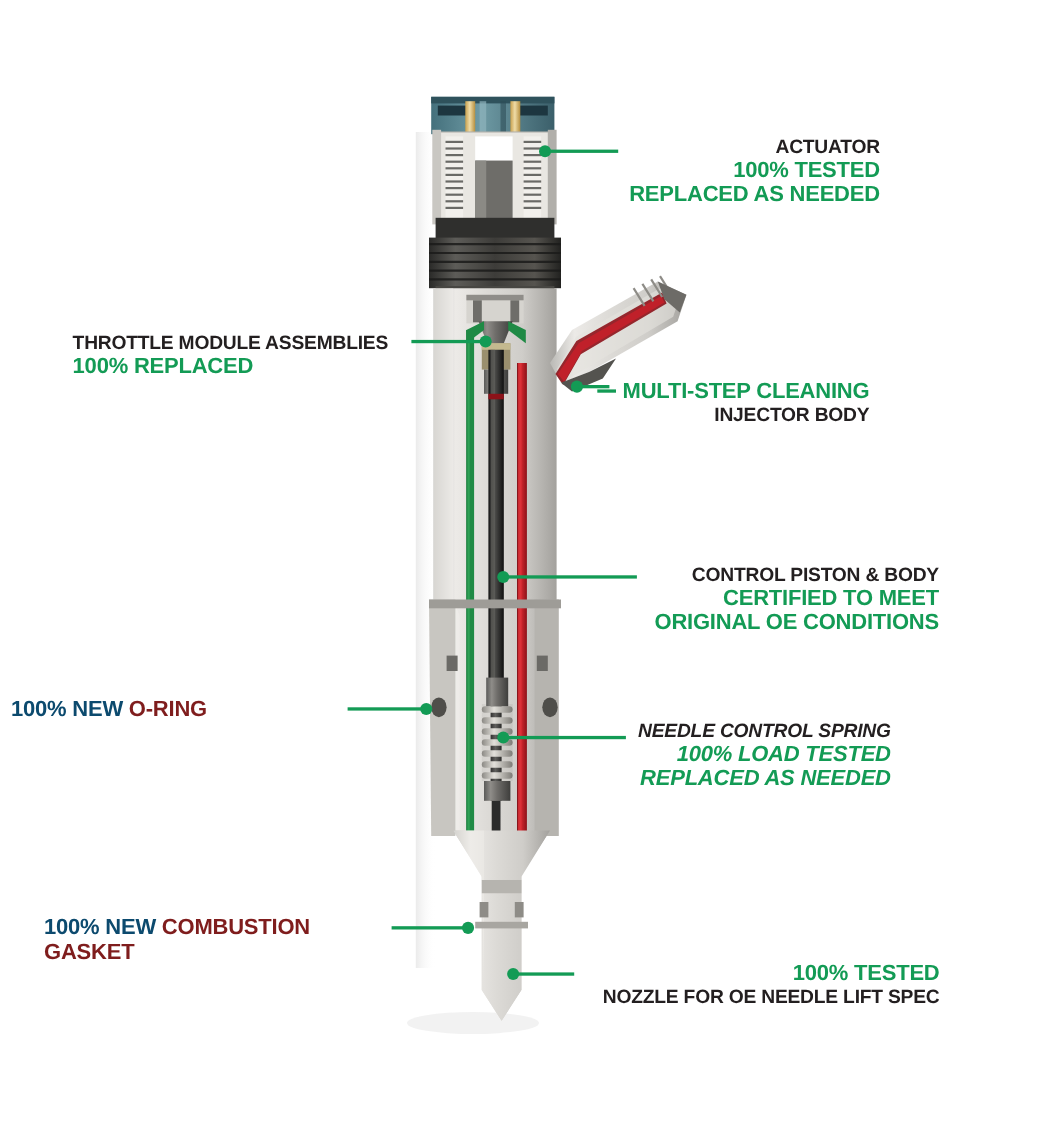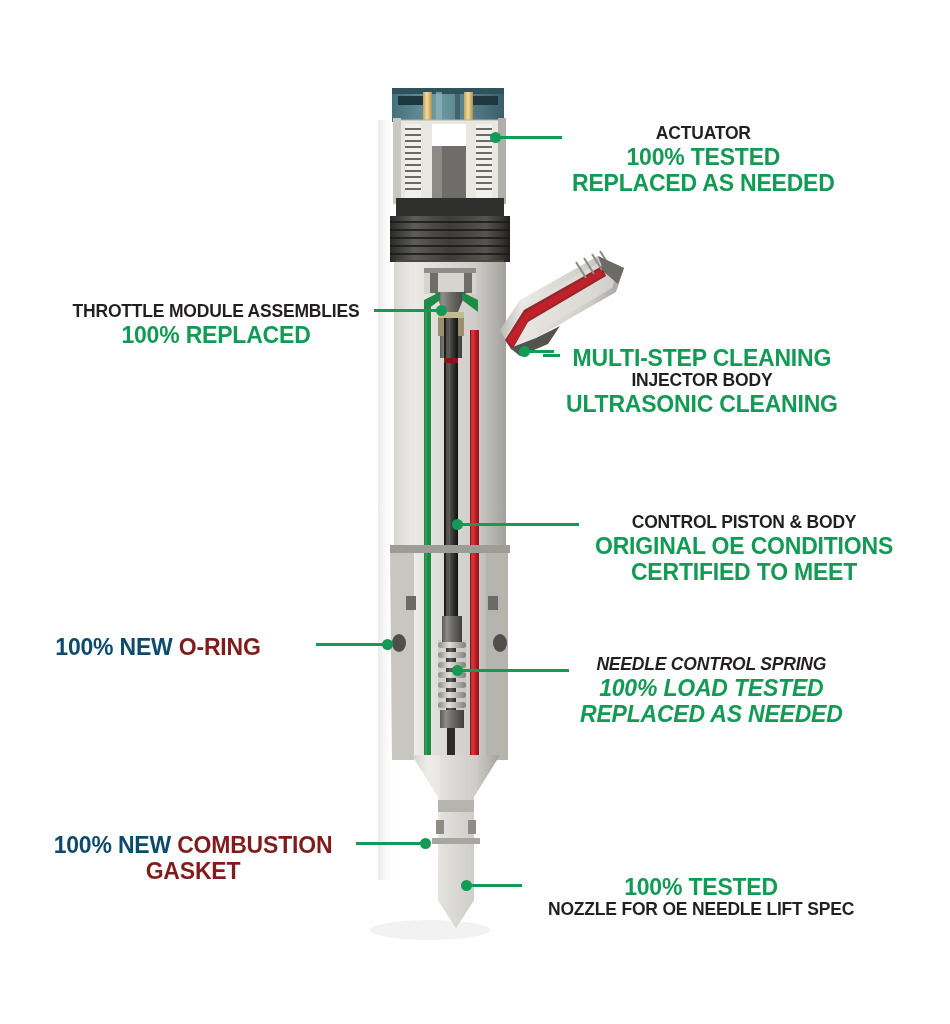--- a/index.html
+++ b/index.html
@@ -5,24 +5,24 @@
   html,body{margin:0;padding:0;background:#fff;}
   body{width:950px;height:1024px;position:relative;overflow:hidden;
        font-family:"Liberation Sans",sans-serif;}
   #stage{position:absolute;inset:0;background:#ffffff;}
 
   
   .callout{position:absolute;line-height:1.13;white-space:nowrap;}
   .callout .ln{display:block;font-weight:bold;letter-spacing:-0.2px;}
   .ln.dark{color:#231f20;}
   .ln.green{color:#139b55;}
-  .r{text-align:center;}
-  .l{text-align:center;}
+  .r{text-align:left;}
+  .l{text-align:right;}
   .ln.t1{font-size:17.5px;}
-  .ln.t2{font-size:23px;}
+  .ln.t2{font-size:20px;}
   .mix .g{color:#0c4a6e;}
   .mix .d{color:#7f1d1d;}
 
   
   .lead{position:absolute;background:#139b55;height:3px;}
   .dot{position:absolute;width:11px;height:11px;border-radius:50%;
        background:#139b55;}
   .dash{position:absolute;background:#139b55;height:3px;width:17px;}
 
   
@@ -296,27 +296,26 @@
   </div>
 
   <div class="callout r" style="left:66px;top:302px;width:300px;">
     <span class="ln dark t1">THROTTLE MODULE ASSEMBLIES</span>
     <span class="ln green t2">100% REPLACED</span>
   </div>
 
   <div class="callout l" style="left:566px;top:345px;">
     <span class="ln green t2">MULTI-STEP CLEANING</span>
     <span class="ln dark t1">INJECTOR BODY</span>
-    <span class="ln green t2">ULTRASONIC CLEANING</span>
   </div>
 
   <div class="callout l" style="left:595px;top:513px;">
     <span class="ln dark t1">CONTROL PISTON &amp; BODY</span>
+    <span class="ln green t2">CERTIFIED TO MEET</span>
     <span class="ln green t2">ORIGINAL OE CONDITIONS</span>
-    <span class="ln green t2">CERTIFIED TO MEET</span>
   </div>
 
   <div class="callout r mix" style="left:10px;top:634px;width:296px;">
     <span class="ln t2"><span class="g">100% NEW </span><span class="d">O-RING</span></span>
   </div>
 
   <div class="callout l" style="left:580px;top:655px;font-style:italic;">
     <span class="ln dark t1">NEEDLE CONTROL SPRING</span>
     <span class="ln green t2">100% LOAD TESTED</span>
     <span class="ln green t2">REPLACED AS NEEDED</span>

